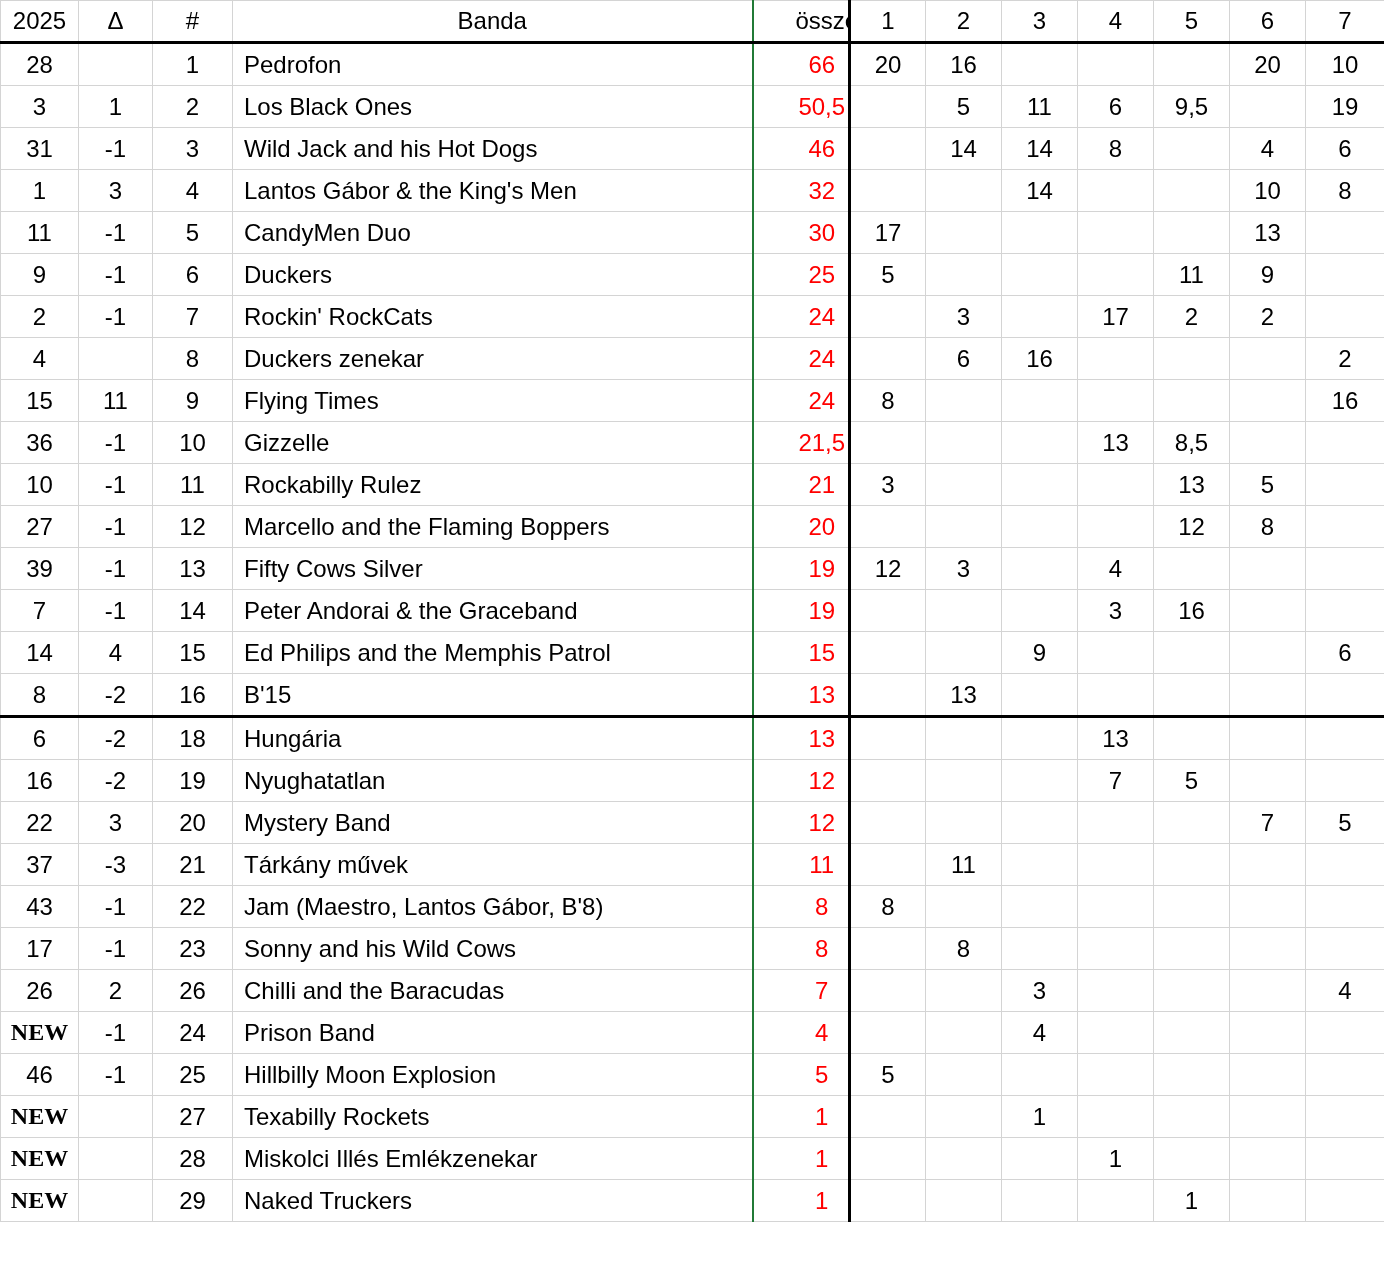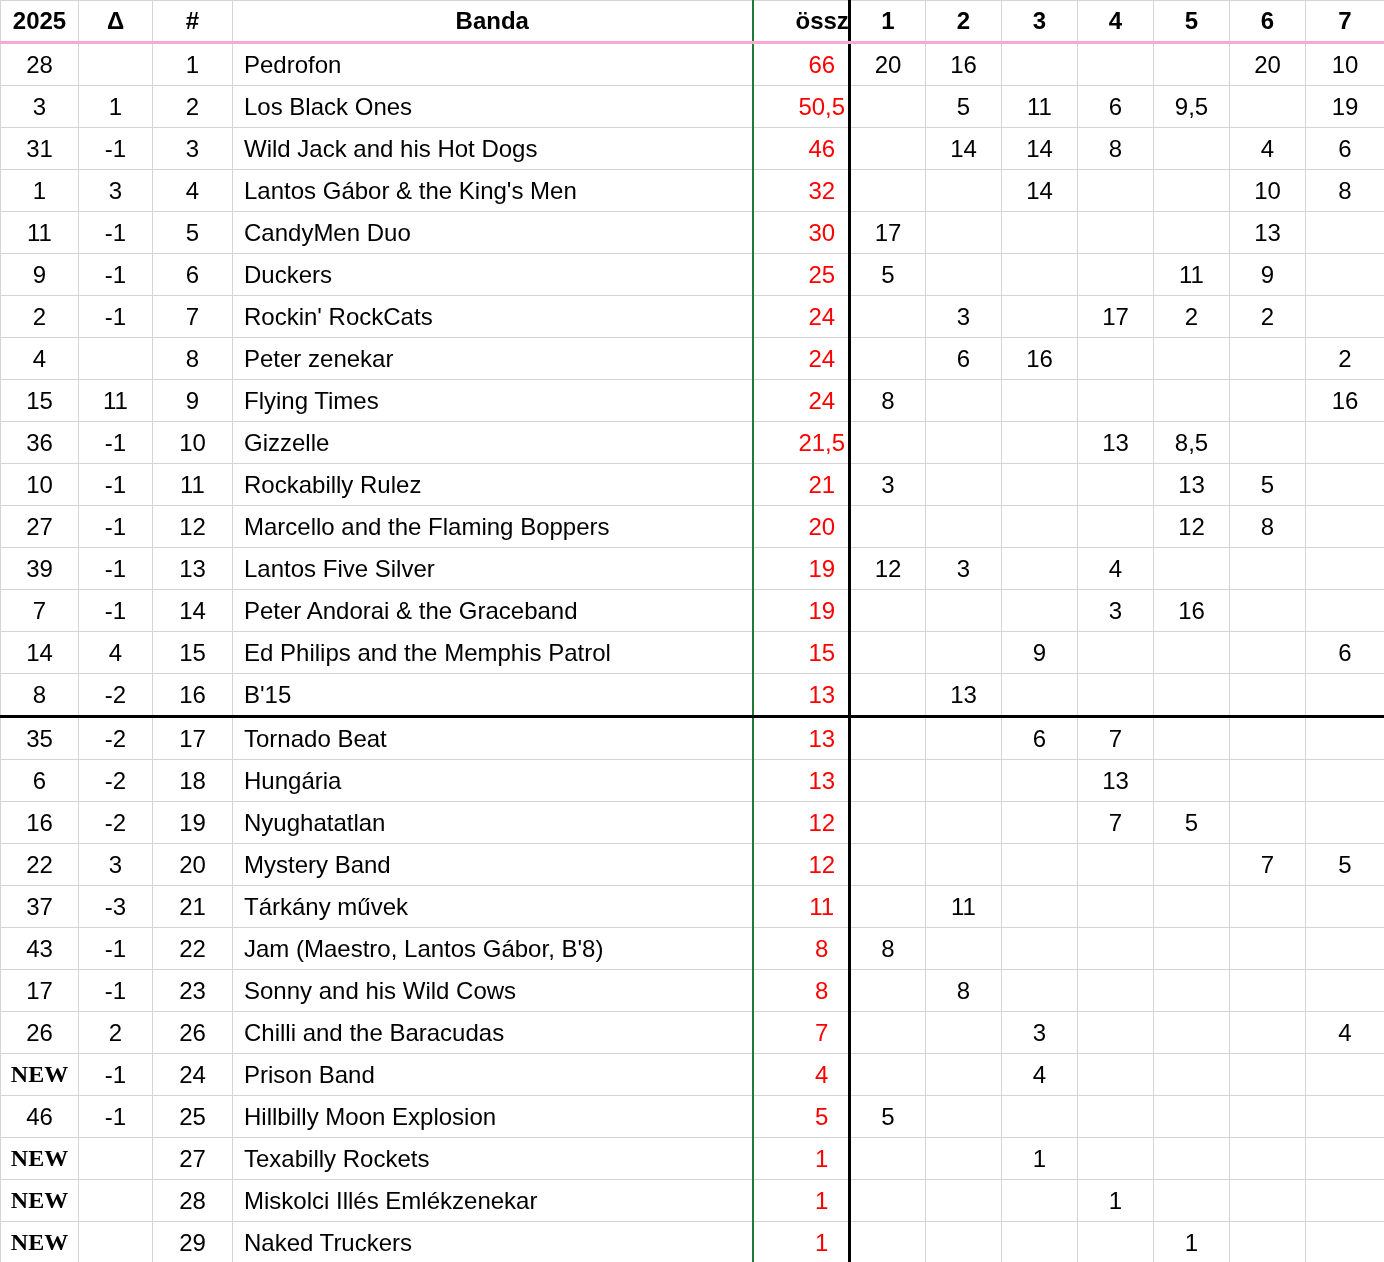--- a/index.html
+++ b/index.html
@@ -21,22 +21,22 @@
     font-size: 24px;
     text-align: center;
     vertical-align: middle;
     padding: 0;
     overflow: hidden;
     white-space: nowrap;
     color: #000000;
   }
   thead th {
     height: 40px;
-    font-weight: bold;
-    border-bottom: 3px solid #f9a8d4;
+    font-weight: normal;
+    border-bottom: 3px solid #000000;
   }
   tbody td { height: 41px; }
   
   td.c-band { text-align: left; padding-left: 11px; border-radius: 15px; }
   
   td.c-total { color: #ff0000; font-weight: normal; }
   .green-sep { border-left: 2px solid #217a36; padding-left: 42px; }
   
   .black-sep { border-left: 3px solid #000000; }
   
@@ -173,21 +173,21 @@
         <td class="c-score"></td>
         <td class="c-score">17</td>
         <td class="c-score">2</td>
         <td class="c-score">2</td>
         <td class="c-score"></td>
       </tr>
       <tr>
         <td class="c-num">4</td>
         <td class="c-num"></td>
         <td class="c-num">8</td>
-        <td class="c-band">Peter zenekar</td>
+        <td class="c-band">Duckers zenekar</td>
         <td class="c-total green-sep">24</td>
         <td class="c-score black-sep"></td>
         <td class="c-score">6</td>
         <td class="c-score">16</td>
         <td class="c-score"></td>
         <td class="c-score"></td>
         <td class="c-score"></td>
         <td class="c-score">2</td>
       </tr>
       <tr>
@@ -243,21 +243,21 @@
         <td class="c-score"></td>
         <td class="c-score"></td>
         <td class="c-score">12</td>
         <td class="c-score">8</td>
         <td class="c-score"></td>
       </tr>
       <tr>
         <td class="c-num">39</td>
         <td class="c-num">-1</td>
         <td class="c-num">13</td>
-        <td class="c-band">Lantos Five Silver</td>
+        <td class="c-band">Fifty Cows Silver</td>
         <td class="c-total green-sep">19</td>
         <td class="c-score black-sep">12</td>
         <td class="c-score">3</td>
         <td class="c-score"></td>
         <td class="c-score">4</td>
         <td class="c-score"></td>
         <td class="c-score"></td>
         <td class="c-score"></td>
       </tr>
       <tr>
@@ -296,34 +296,20 @@
         <td class="c-total green-sep">13</td>
         <td class="c-score black-sep"></td>
         <td class="c-score">13</td>
         <td class="c-score"></td>
         <td class="c-score"></td>
         <td class="c-score"></td>
         <td class="c-score"></td>
         <td class="c-score"></td>
       </tr>
       <tr>
-        <td class="c-num">35</td>
-        <td class="c-num">-2</td>
-        <td class="c-num">17</td>
-        <td class="c-band">Tornado Beat</td>
-        <td class="c-total green-sep">13</td>
-        <td class="c-score black-sep"></td>
-        <td class="c-score"></td>
-        <td class="c-score">6</td>
-        <td class="c-score">7</td>
-        <td class="c-score"></td>
-        <td class="c-score"></td>
-        <td class="c-score"></td>
-      </tr>
-      <tr>
         <td class="c-num">6</td>
         <td class="c-num">-2</td>
         <td class="c-num">18</td>
         <td class="c-band">Hungária</td>
         <td class="c-total green-sep">13</td>
         <td class="c-score black-sep"></td>
         <td class="c-score"></td>
         <td class="c-score"></td>
         <td class="c-score">13</td>
         <td class="c-score"></td>

